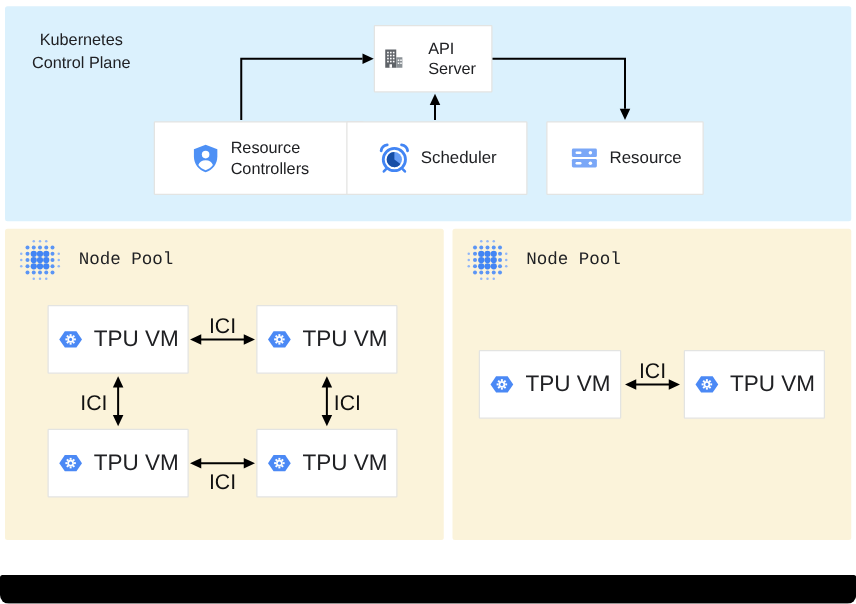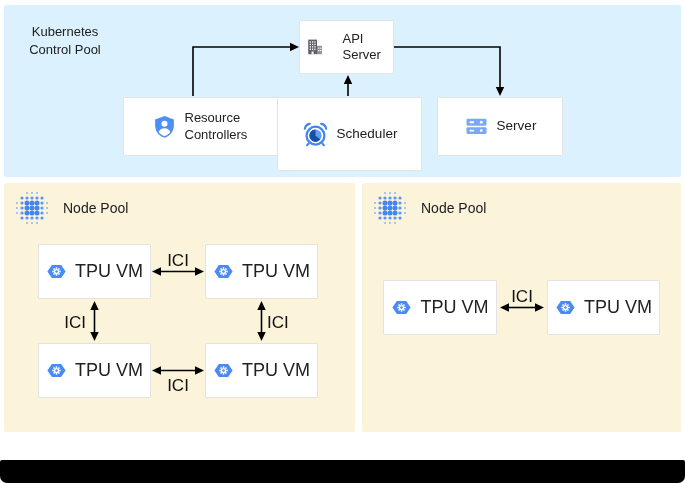--- a/index.html
+++ b/index.html
@@ -17,28 +17,28 @@
   .node-box{position:absolute;background:#fff;border:1px solid #e3e4e2;border-radius:1px;
             display:flex;align-items:center;justify-content:center;gap:8px;box-sizing:border-box;}
   .node-box .lbl{font-size:13px;line-height:1.25;color:#202124;}
   .node-box .lbl.one{white-space:nowrap;font-size:13.5px;}
   .tpu-box .lbl{font-size:18px;white-space:nowrap;}
 
   #box-api{left:299px;top:20px;width:95px;height:54px;gap:18px;}
   #box-api .lbl{width:46px;}
   #box-rc{left:123px;top:97px;width:168px;height:59px;}
   #box-rc .lbl{width:78px;}
-  #box-sched{left:277px;top:97px;width:145px;height:74px;}
+  #box-sched{left:277px;top:97px;width:145px;height:59px;}
   #box-store{left:437px;top:97px;width:126px;height:59px;}
 
   .pool-head{position:absolute;display:flex;align-items:center;}
   .pool-label{font-size:14px;color:#202124;}
   #pool-left .pool-head{left:14px;top:190px;}
   #pool-right .pool-head{left:10px;top:7px;}
-  .pool-head .pool-label{margin-left:13px;}
+  .pool-head .pool-label{margin-left:13px;font-family:Liberation Mono, monospace;}
 
   
   #tpu-a{left:38px;top:244px;width:113px;height:55px;}
   #tpu-b{left:205px;top:244px;width:113px;height:55px;}
   #tpu-c{left:38px;top:343px;width:113px;height:55px;}
   #tpu-d{left:205px;top:343px;width:113px;height:55px;}
   #tpu-e{left:383px;top:280px;width:114px;height:55px;}
   #tpu-f{left:547px;top:280px;width:113px;height:55px;}
 
   .ici{position:absolute;font-size:17px;color:#111;}
@@ -116,21 +116,21 @@
         <circle cx="12" cy="12" r="3"></circle>
       </g>
       <circle cx="12" cy="12" r="1.4" fill="#4b89f5"></circle>
     </symbol>
   </defs>
 </svg>
 
 <div id="stage">
 
   <div id="cp-panel" class="panel">
-    <div class="cp-title">Kubernetes Control Pool</div>
+    <div class="cp-title">Kubernetes Control Plane</div>
   </div>
 
   <div id="box-api" class="node-box">
     <svg width="20" height="20" viewBox="0 0 20 20">
       <rect x="3.2" y="2.6" width="8.8" height="14.6" fill="#5f6368"></rect>
       <g fill="#fff">
         <rect x="4.7" y="4.4" width="1.3" height="1.3"></rect>
           <rect x="7.0" y="4.4" width="1.3" height="1.3"></rect>
           <rect x="9.3" y="4.4" width="1.3" height="1.3"></rect>
         <rect x="4.7" y="6.8" width="1.3" height="1.3"></rect>
@@ -179,21 +179,21 @@
 
   <div id="box-store" class="node-box">
     <svg width="25" height="25" viewBox="0 0 24 24">
       <rect x="2.4" y="4.6" width="19.2" height="6.6" rx="1.1" fill="#7aa7f7"></rect>
       <rect x="2.4" y="12.6" width="19.2" height="6.6" rx="1.1" fill="#7aa7f7"></rect>
       <rect x="5.2" y="7.0" width="4.6" height="1.8" rx="0.9" fill="#fff"></rect>
       <circle cx="16.6" cy="7.9" r="1.35" fill="#fff"></circle>
       <rect x="5.2" y="15.0" width="4.6" height="1.8" rx="0.9" fill="#fff"></rect>
       <circle cx="16.6" cy="15.9" r="1.35" fill="#fff"></circle>
     </svg>
-    <span class="lbl one">Server</span>
+    <span class="lbl one">Resource</span>
   </div>
 
   <div id="pool-left" class="panel">
     <div class="pool-head" style="left:10px;top:7px;">
       <svg width="36" height="36">
           <use href="#sym-node-pool"></use>
         </svg>
       <span class="pool-label">Node Pool</span>
     </div>
   </div>

